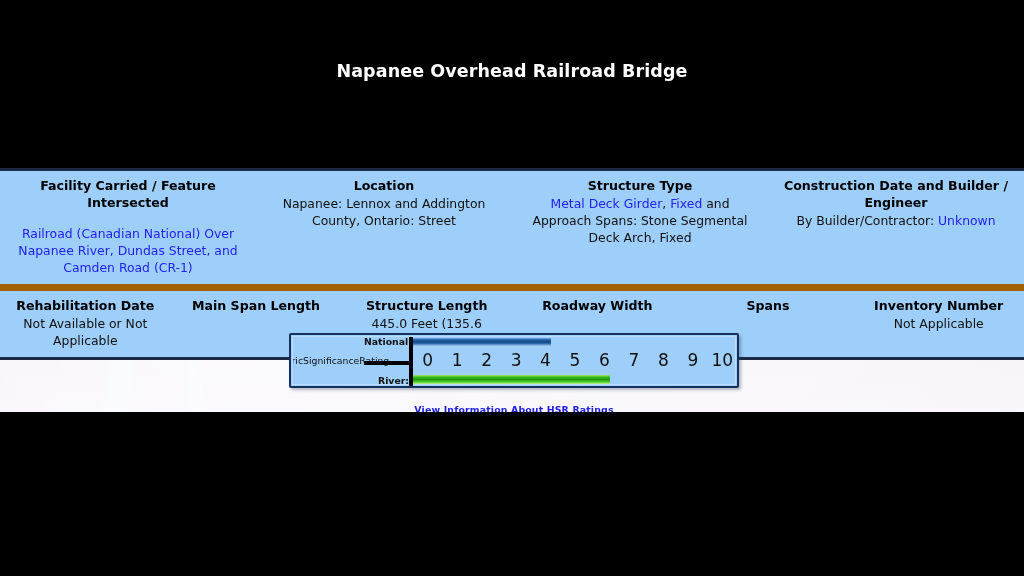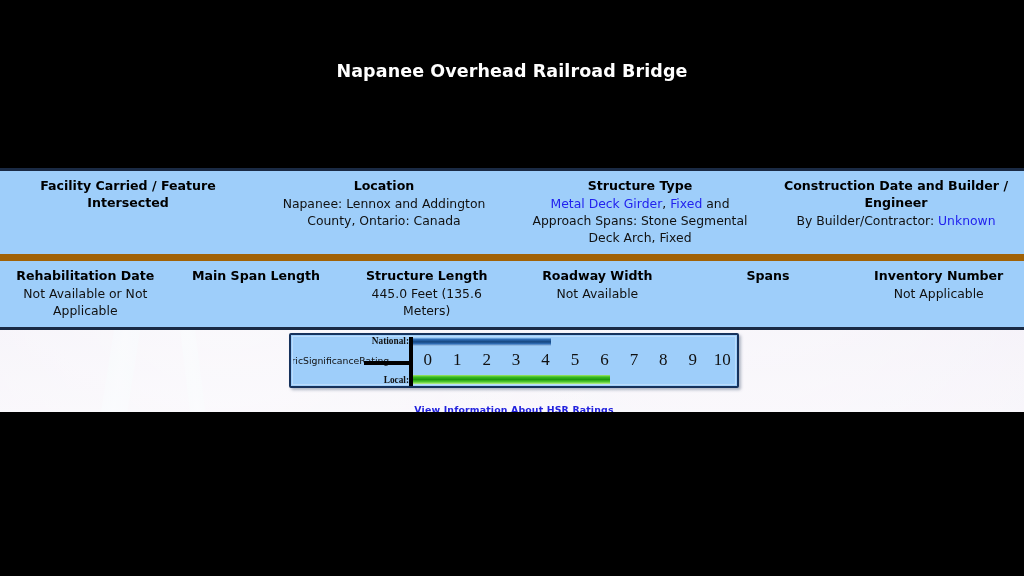--- a/index.html
+++ b/index.html
@@ -148,21 +148,20 @@
     font-weight: normal;
     color: #111;
     line-height: 12px;
     text-align: center;
     padding-left: 2px;
   }
 
   .hsr-mid {
     position: relative;
     flex: 1 1 auto;
-    font-family: Liberation Serif, serif;
   }
 
   
   .axis-connector {
     position: absolute;
     left: 0px; top: 26px;
     width: 46px; height: 4px;
     background: #000000;
   }
   .axis-vline {
@@ -260,25 +259,26 @@
       <div class="wm-b"></div>
 
       <div class="wm-haze"></div>
     </div>
 
     <div class="data-table">
 
       <div class="trow">
         <div class="tcell">
           <div class="cell-head">Facility Carried / Feature Intersected</div>
+          <div class="cell-body lnk">Railroad (Canadian National) Over Napanee River, Dundas Street, and Camden Road (CR-1)</div>
         </div>
 
         <div class="tcell">
           <div class="cell-head">Location</div>
-          <div class="cell-body">Napanee: Lennox and Addington County, Ontario: Canada</div>
+          <div class="cell-body">Napanee: Lennox and Addington County, Ontario: Street</div>
         </div>
 
         <div class="tcell">
           <div class="cell-head">Structure Type</div>
           <div class="cell-body"><span class="lnk">Metal Deck Girder</span><span>, </span><span class="lnk">Fixed</span><span> and Approach Spans: Stone Segmental Deck Arch, Fixed</span></div>
         </div>
 
         <div class="tcell">
           <div class="cell-head">Construction Date and Builder / Engineer</div>
           <div class="cell-body"><span>By Builder/Contractor: </span><span class="lnk">Unknown</span></div>
@@ -292,21 +292,20 @@
         </div>
         <div class="tcell">
           <div class="cell-head">Main Span Length</div>
         </div>
         <div class="tcell">
           <div class="cell-head">Structure Length</div>
           <div class="cell-body">445.0 Feet (135.6 Meters)</div>
         </div>
         <div class="tcell">
           <div class="cell-head">Roadway Width</div>
-          <div class="cell-body">Not Available</div>
         </div>
         <div class="tcell">
           <div class="cell-head">Spans</div>
         </div>
         <div class="tcell">
           <div class="cell-head">Inventory Number</div>
           <div class="cell-body">Not Applicable</div>
         </div>
       </div>
 
@@ -320,21 +319,21 @@
           <span>Historic</span>
           <span>Significance</span>
           <span>Rating</span>
         </div>
 
         <div class="hsr-mid">
           <div class="axis-connector"></div>
           <div class="axis-vline"></div>
 
           <div class="nat-label">National:</div>
-          <div class="loc-label">Local:</div>
+          <div class="loc-label">River:</div>
 
           <div class="bars-area">
             <div class="bar-national" style="width: 42.7273%;"></div>
             <div class="bar-local" style="width: 60.9091%;"></div>
             <div class="ticks">
                 <div class="tick" style="left: 4.54545%;">0</div>
                 <div class="tick" style="left: 13.6364%;">1</div>
                 <div class="tick" style="left: 22.7273%;">2</div>
                 <div class="tick" style="left: 31.8182%;">3</div>
                 <div class="tick" style="left: 40.9091%;">4</div>

